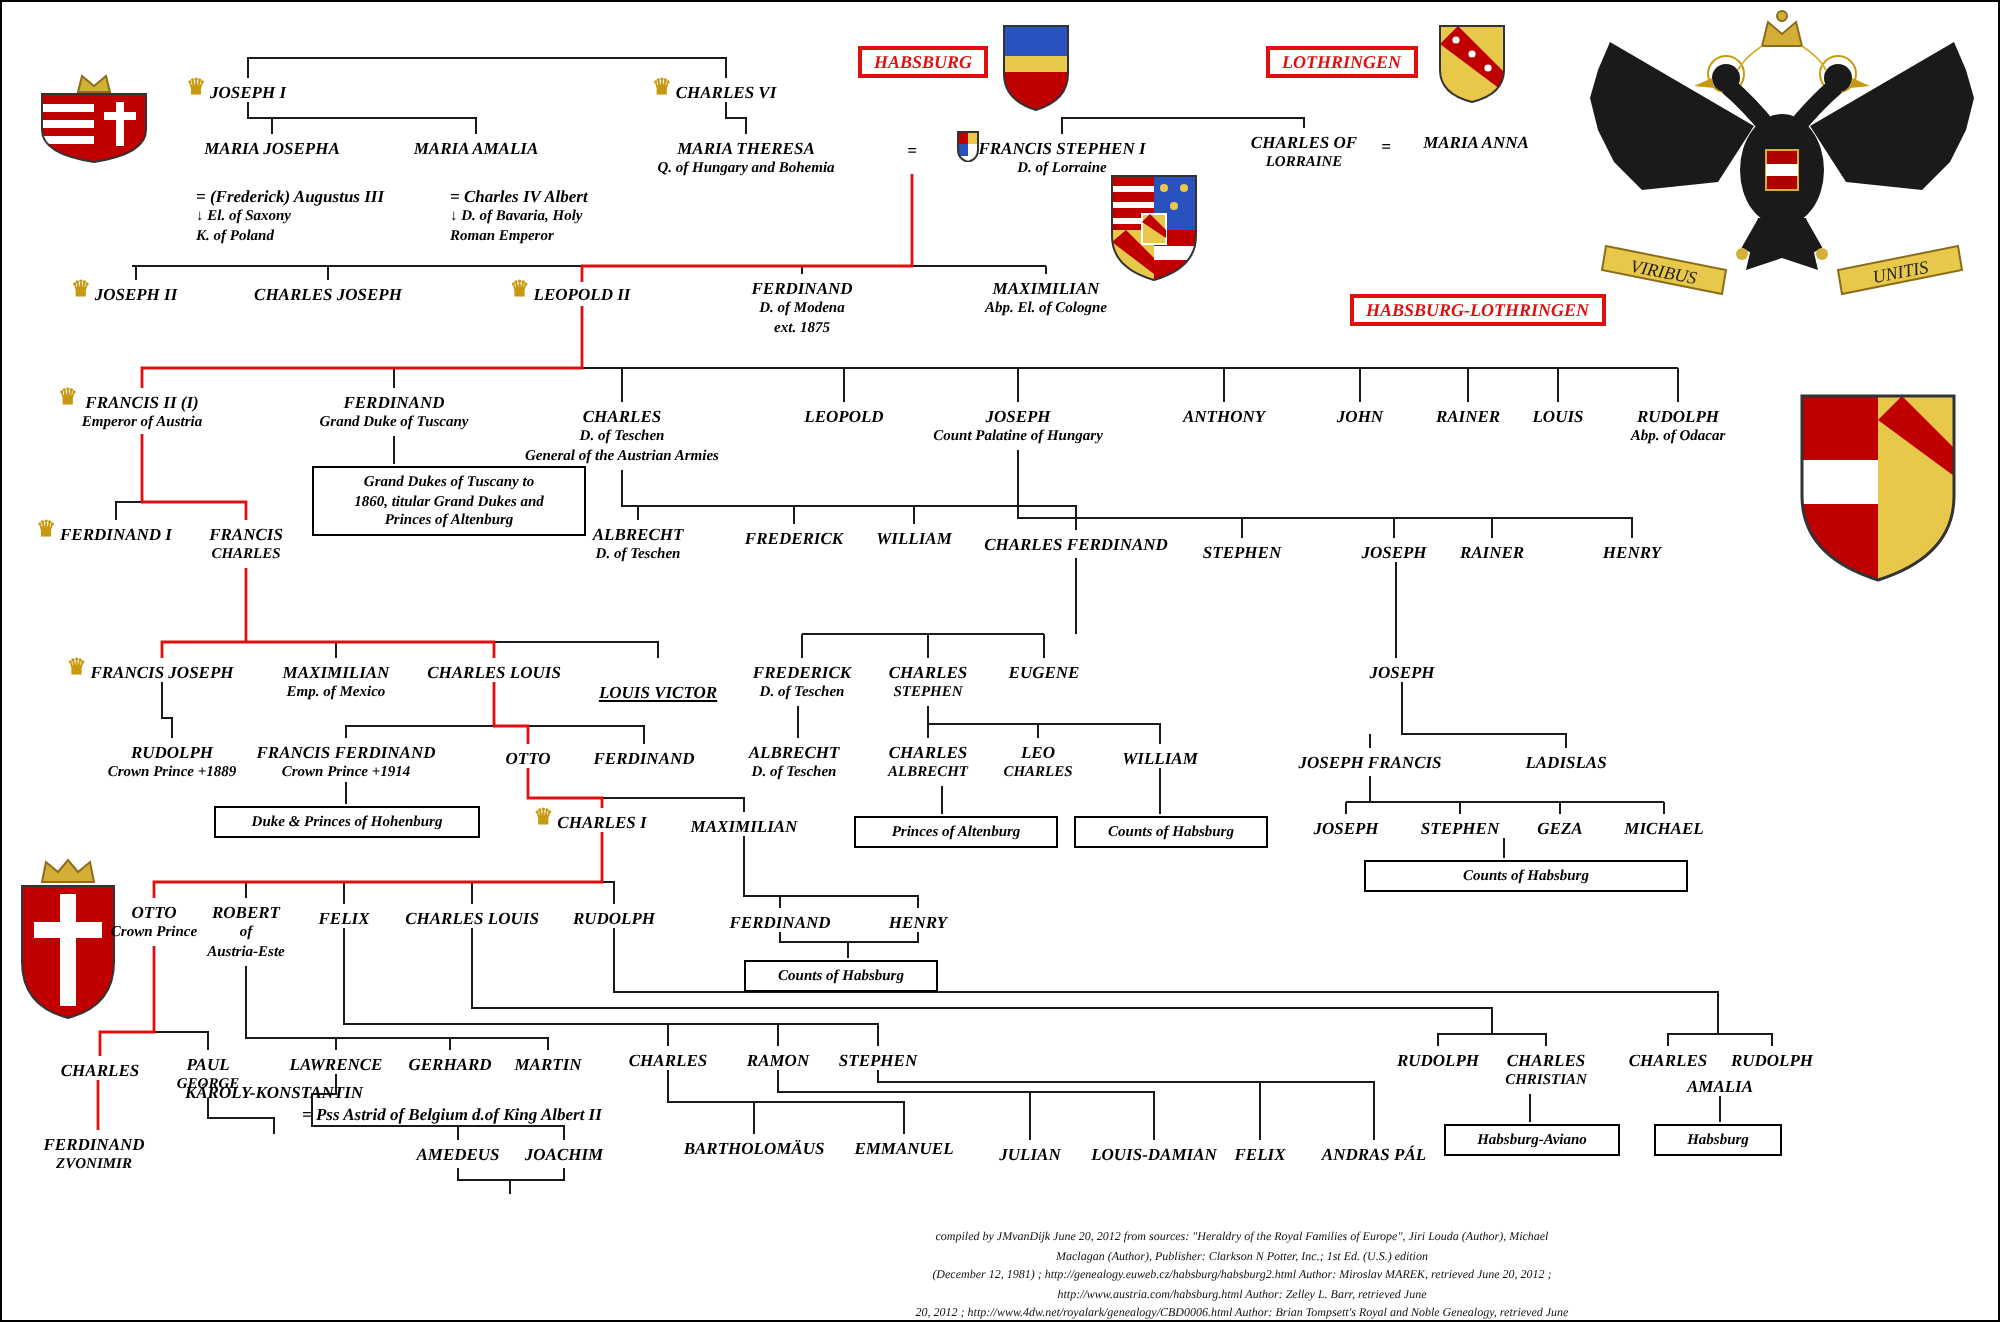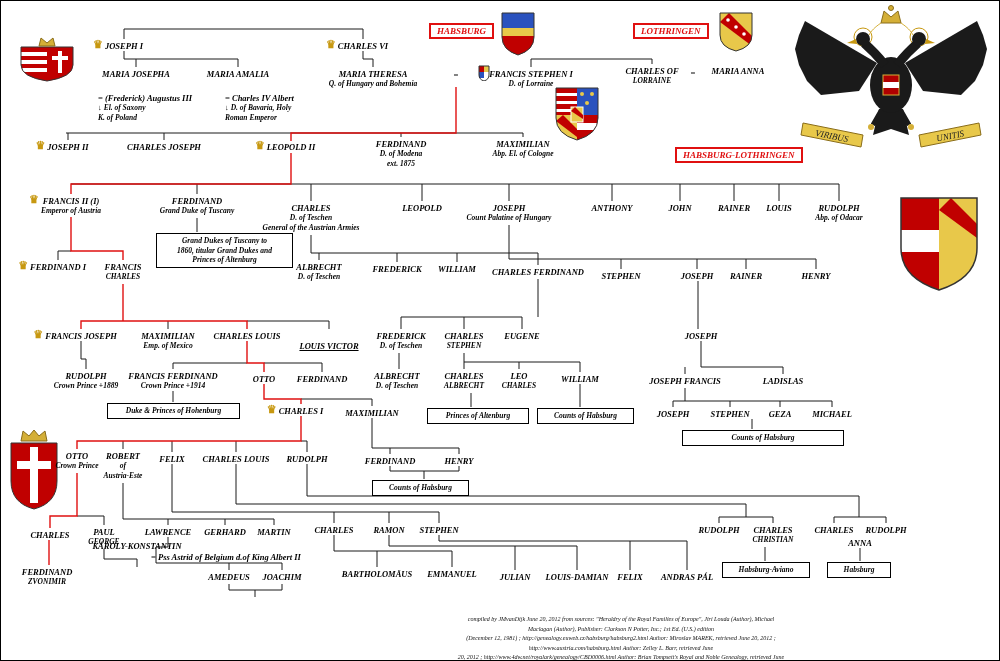--- a/index.html
+++ b/index.html
@@ -550,21 +550,21 @@
       <div class="l0">CHARLES</div>
       <div class="ls">CHRISTIAN</div>
     </div>
     <div class="node" style="left: 833px; top: 524px;">
       <div class="l0">CHARLES</div>
     </div>
     <div class="node" style="left: 885px; top: 524px;">
       <div class="l0">RUDOLPH</div>
     </div>
     <div class="node" style="left: 859px; top: 537px;">
-      <div class="l0">ANNA</div>
+      <div class="l0">AMALIA</div>
     </div>
     <div class="node left" style="left: 150px; top: 551px;">
       <div class="l0">= Pss Astrid of Belgium d.of King Albert II</div>
     </div>
     <div class="node" style="left: 46px; top: 566px;">
       <div class="l0">FERDINAND</div>
       <div class="ls">ZVONIMIR</div>
     </div>
     <div class="node" style="left: 136px; top: 540px;">
       <div class="l0">KÁROLY-KONSTANTIN</div>

